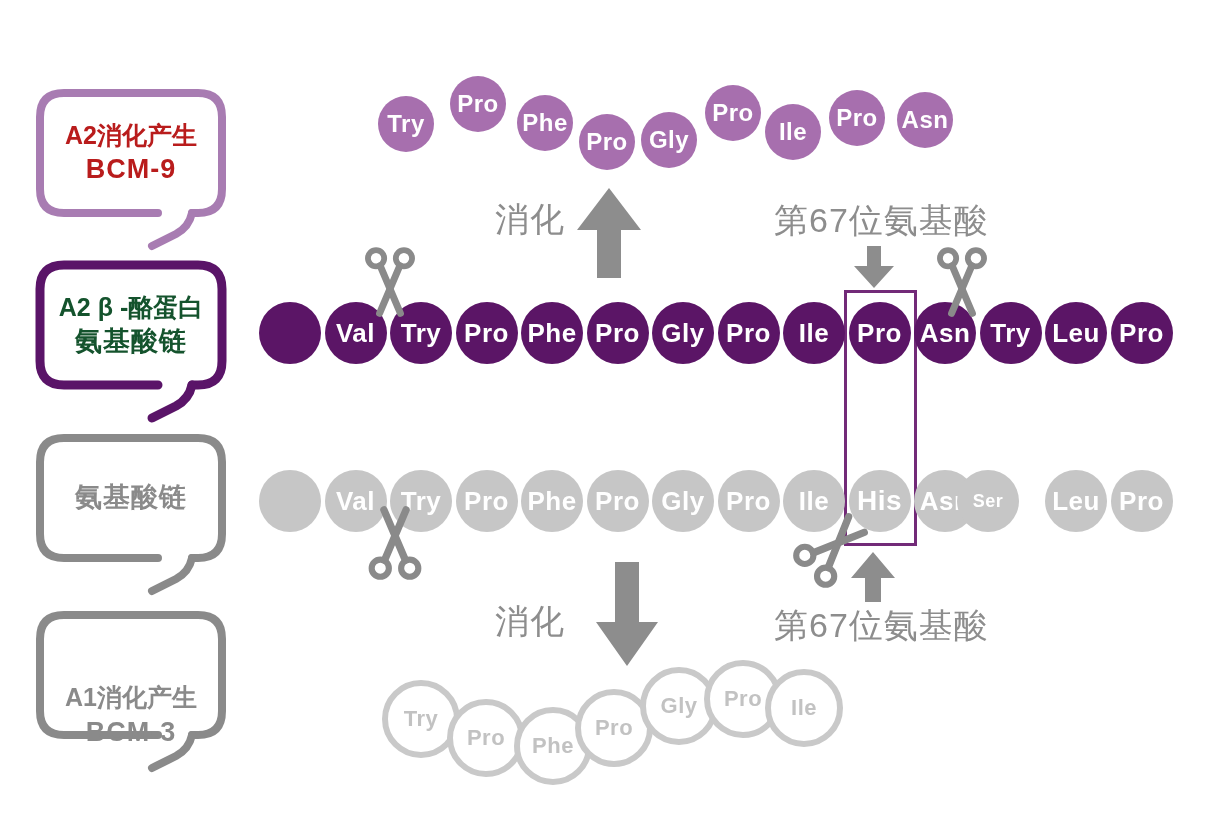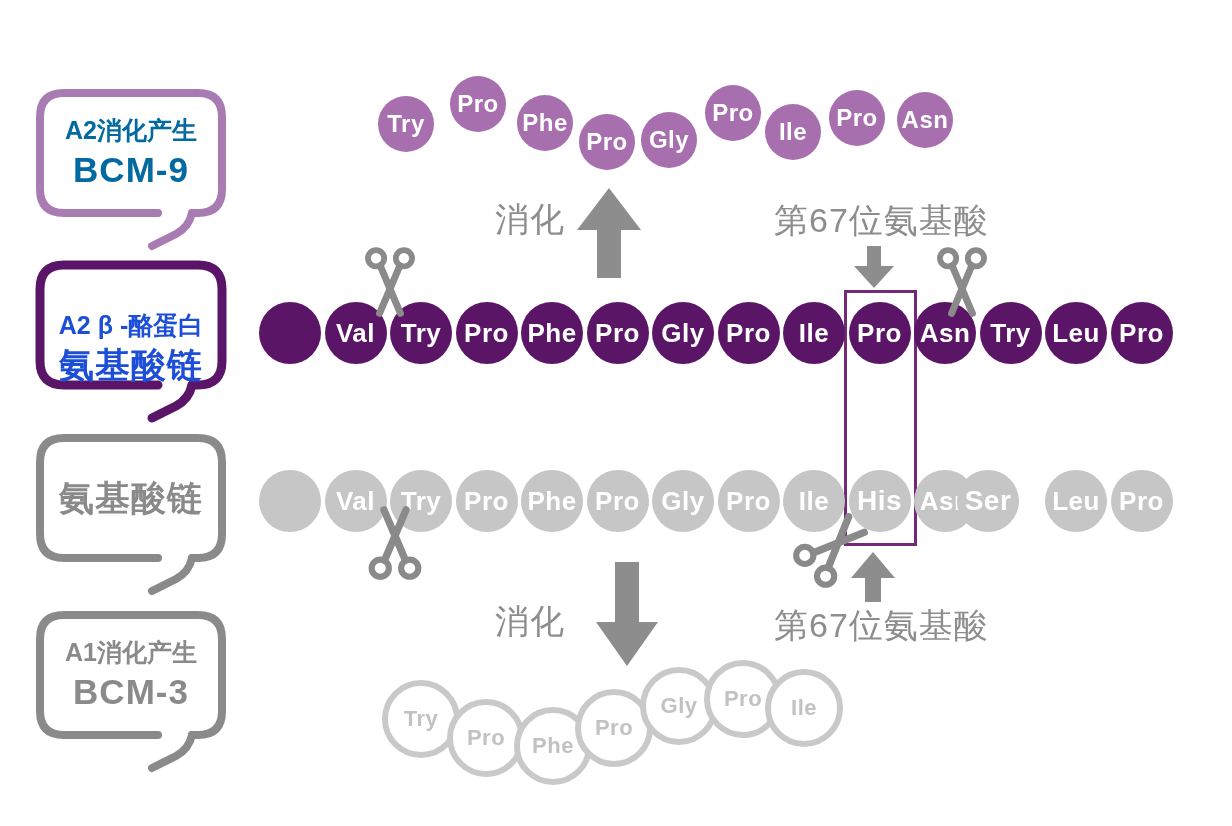--- a/index.html
+++ b/index.html
@@ -16,62 +16,62 @@
   .node.light-purple{background:var(--c-light);}
   .node.gray{background:var(--c-gray-node);}
   .node.outline-gray{background:#ffffff;border:6px solid var(--c-outline);color:var(--c-outline-text);}
   
   .bubble-svg{position:absolute;z-index:1;}
   .bubble-label{
     position:absolute;display:flex;flex-direction:column;align-items:center;justify-content:center;
     gap:5px;font-weight:bold;text-align:center;z-index:2;line-height:1.15;white-space:nowrap;
   }
   .bubble-label .l1{font-size:25px;}
-  .bubble-label .l2{font-size:35px;letter-spacing:1px;}
+  .bubble-label .l2{font-size:27px;letter-spacing:1px;}
   
   .anno{position:absolute;font-size:34px;color:var(--c-ui);z-index:3;letter-spacing:1px;white-space:nowrap;margin-left:8px;}
   .icon{position:absolute;z-index:3;}
   #box67{position:absolute;left:844px;top:290px;width:67px;height:250px;border:3px solid var(--c-box);z-index:1;background:transparent;}
 </style>
 </head>
 <body>
 
 <div id="canvas">
 
   <div id="box67"></div>
 
   <div id="bubbles">
       <svg width="194" height="172" viewBox="0 0 194 172" class="bubble-svg" style="left: 34px; top: 87px;">
         <path d="M 124 126 H 30 Q 6 126 6 102 V 30 Q 6 6 30 6 H 164 Q 188 6 188 30 V 102 Q 188 126 164 126 H 158" fill="none" stroke="#a87cb2" stroke-width="8" stroke-linecap="round" stroke-linejoin="round"></path>
         <path d="M 158 126 Q 155 140 142 147 L 118 159" fill="none" stroke="#a87cb2" stroke-width="8" stroke-linecap="round" stroke-linejoin="round"></path>
       </svg>
-      <div class="bubble-label" style="left: 40px; top: 93px; width: 182px; height: 120px; color: #0369a1;">
+      <div class="bubble-label" style="left: 40px; top: 93px; width: 182px; height: 120px; color: #b91c1c;">
         <div class="l1">A2消化产生</div>
         <div class="l2">BCM-9</div>
       </div>
       <svg width="194" height="172" viewBox="0 0 194 172" class="bubble-svg" style="left: 34px; top: 259px;">
         <path d="M 124 126 H 30 Q 6 126 6 102 V 30 Q 6 6 30 6 H 164 Q 188 6 188 30 V 102 Q 188 126 164 126 H 158" fill="none" stroke="#5a1468" stroke-width="9" stroke-linecap="round" stroke-linejoin="round"></path>
         <path d="M 158 126 Q 155 140 142 147 L 118 159" fill="none" stroke="#5a1468" stroke-width="9" stroke-linecap="round" stroke-linejoin="round"></path>
       </svg>
-      <div class="bubble-label" style="left: 40px; top: 265px; width: 182px; height: 120px; color: #1d4ed8; justify-content: flex-end;">
+      <div class="bubble-label" style="left: 40px; top: 265px; width: 182px; height: 120px; color: #14532d;">
         <div class="l1">A2 β -酪蛋白</div>
         <div class="l2">氨基酸链</div>
       </div>
       <svg width="194" height="172" viewBox="0 0 194 172" class="bubble-svg" style="left: 34px; top: 432px;">
         <path d="M 124 126 H 30 Q 6 126 6 102 V 30 Q 6 6 30 6 H 164 Q 188 6 188 30 V 102 Q 188 126 164 126 H 158" fill="none" stroke="#8a8a8a" stroke-width="8" stroke-linecap="round" stroke-linejoin="round"></path>
         <path d="M 158 126 Q 155 140 142 147 L 118 159" fill="none" stroke="#8a8a8a" stroke-width="8" stroke-linecap="round" stroke-linejoin="round"></path>
       </svg>
       <div class="bubble-label" style="left: 40px; top: 438px; width: 182px; height: 120px; color: rgb(138, 138, 138);">
         <div class="l2">氨基酸链</div>
       </div>
       <svg width="194" height="172" viewBox="0 0 194 172" class="bubble-svg" style="left: 34px; top: 609px;">
         <path d="M 124 126 H 30 Q 6 126 6 102 V 30 Q 6 6 30 6 H 164 Q 188 6 188 30 V 102 Q 188 126 164 126 H 158" fill="none" stroke="#8a8a8a" stroke-width="8" stroke-linecap="round" stroke-linejoin="round"></path>
         <path d="M 158 126 Q 155 140 142 147 L 118 159" fill="none" stroke="#8a8a8a" stroke-width="8" stroke-linecap="round" stroke-linejoin="round"></path>
       </svg>
-      <div class="bubble-label" style="left: 40px; top: 615px; width: 182px; height: 120px; color: rgb(138, 138, 138);">
+      <div class="bubble-label" style="left: 40px; top: 628px; width: 182px; height: 120px; color: rgb(138, 138, 138); justify-content: flex-end;">
         <div class="l1">A1消化产生</div>
         <div class="l2">BCM-3</div>
       </div>
     </div>
 
   <div id="chains">
       <div class="node light-purple" style="left: 378px; top: 96px; width: 56px; height: 56px; font-size: 24px;">Try</div>
       <div class="node light-purple" style="left: 450px; top: 76px; width: 56px; height: 56px; font-size: 24px;">Pro</div>
       <div class="node light-purple" style="left: 517px; top: 95px; width: 56px; height: 56px; font-size: 24px;">Phe</div>
       <div class="node light-purple" style="left: 579px; top: 114px; width: 56px; height: 56px; font-size: 24px;">Pro</div>
@@ -98,21 +98,21 @@
       <div class="node gray" style="left: 324.5px; top: 470px; width: 62px; height: 62px; font-size: 26px;">Val</div>
       <div class="node gray" style="left: 390px; top: 470px; width: 62px; height: 62px; font-size: 26px;">Try</div>
       <div class="node gray" style="left: 455.5px; top: 470px; width: 62px; height: 62px; font-size: 26px;">Pro</div>
       <div class="node gray" style="left: 521px; top: 470px; width: 62px; height: 62px; font-size: 26px;">Phe</div>
       <div class="node gray" style="left: 586.5px; top: 470px; width: 62px; height: 62px; font-size: 26px;">Pro</div>
       <div class="node gray" style="left: 652px; top: 470px; width: 62px; height: 62px; font-size: 26px;">Gly</div>
       <div class="node gray" style="left: 717.5px; top: 470px; width: 62px; height: 62px; font-size: 26px;">Pro</div>
       <div class="node gray" style="left: 783px; top: 470px; width: 62px; height: 62px; font-size: 26px;">Ile</div>
       <div class="node gray" style="left: 848.5px; top: 470px; width: 62px; height: 62px; font-size: 28px;">His</div>
       <div class="node gray" style="left: 914px; top: 470px; width: 62px; height: 62px; font-size: 26px;">Asn</div>
-      <div class="node gray" style="left: 957px; top: 470px; width: 62px; height: 62px; font-size: 28px;">Ser</div>
+      <div class="node gray" style="left: 957px; top: 470px; width: 62px; height: 62px; font-size: 18px;">Ser</div>
       <div class="node gray" style="left: 1045px; top: 470px; width: 62px; height: 62px; font-size: 26px;">Leu</div>
       <div class="node gray" style="left: 1110.5px; top: 470px; width: 62px; height: 62px; font-size: 26px;">Pro</div>
       <div class="node outline-gray" style="left: 382px; top: 680px; width: 66px; height: 66px; font-size: 22px;">Try</div>
       <div class="node outline-gray" style="left: 447px; top: 699px; width: 66px; height: 66px; font-size: 22px;">Pro</div>
       <div class="node outline-gray" style="left: 514px; top: 707px; width: 66px; height: 66px; font-size: 22px;">Phe</div>
       <div class="node outline-gray" style="left: 575px; top: 689px; width: 66px; height: 66px; font-size: 22px;">Pro</div>
       <div class="node outline-gray" style="left: 640px; top: 667px; width: 66px; height: 66px; font-size: 22px;">Gly</div>
       <div class="node outline-gray" style="left: 704px; top: 660px; width: 66px; height: 66px; font-size: 22px;">Pro</div>
       <div class="node outline-gray" style="left: 765px; top: 669px; width: 66px; height: 66px; font-size: 22px;">Ile</div>
     </div>

